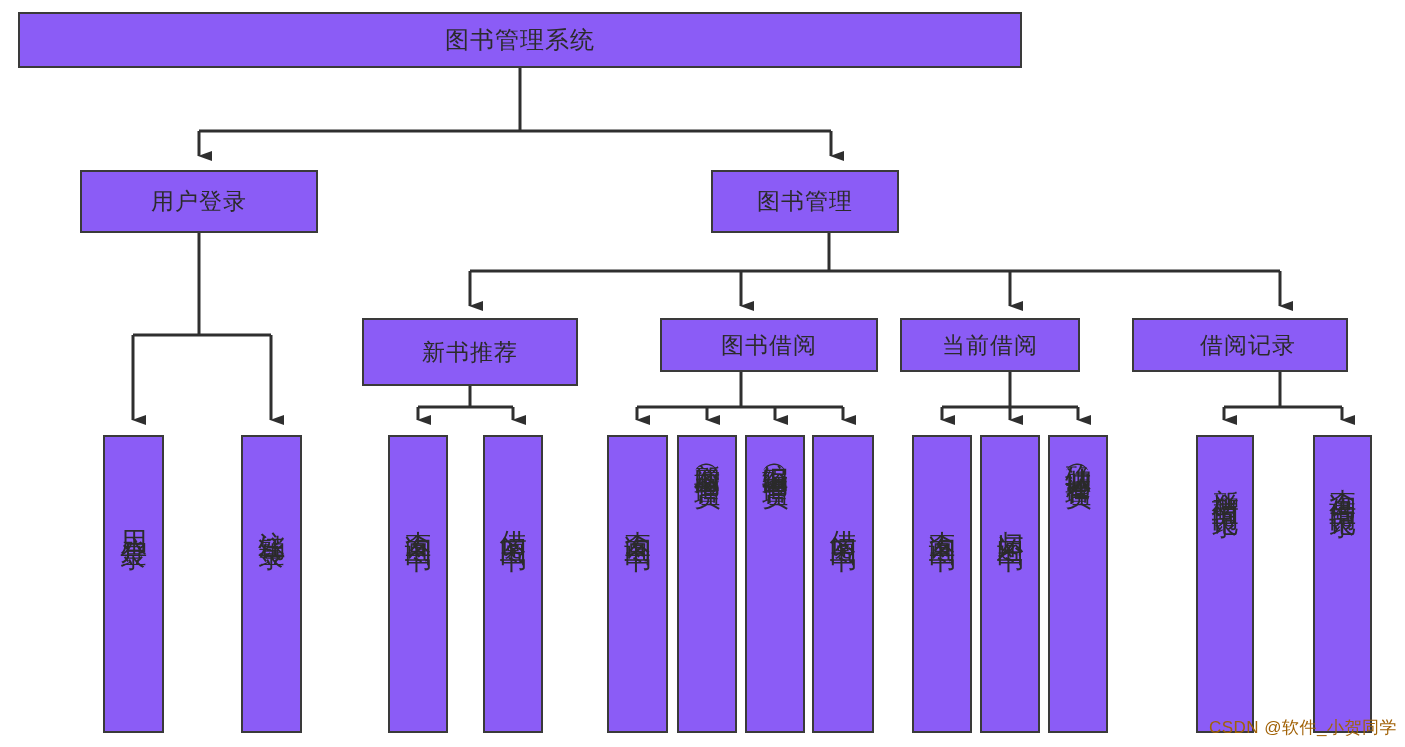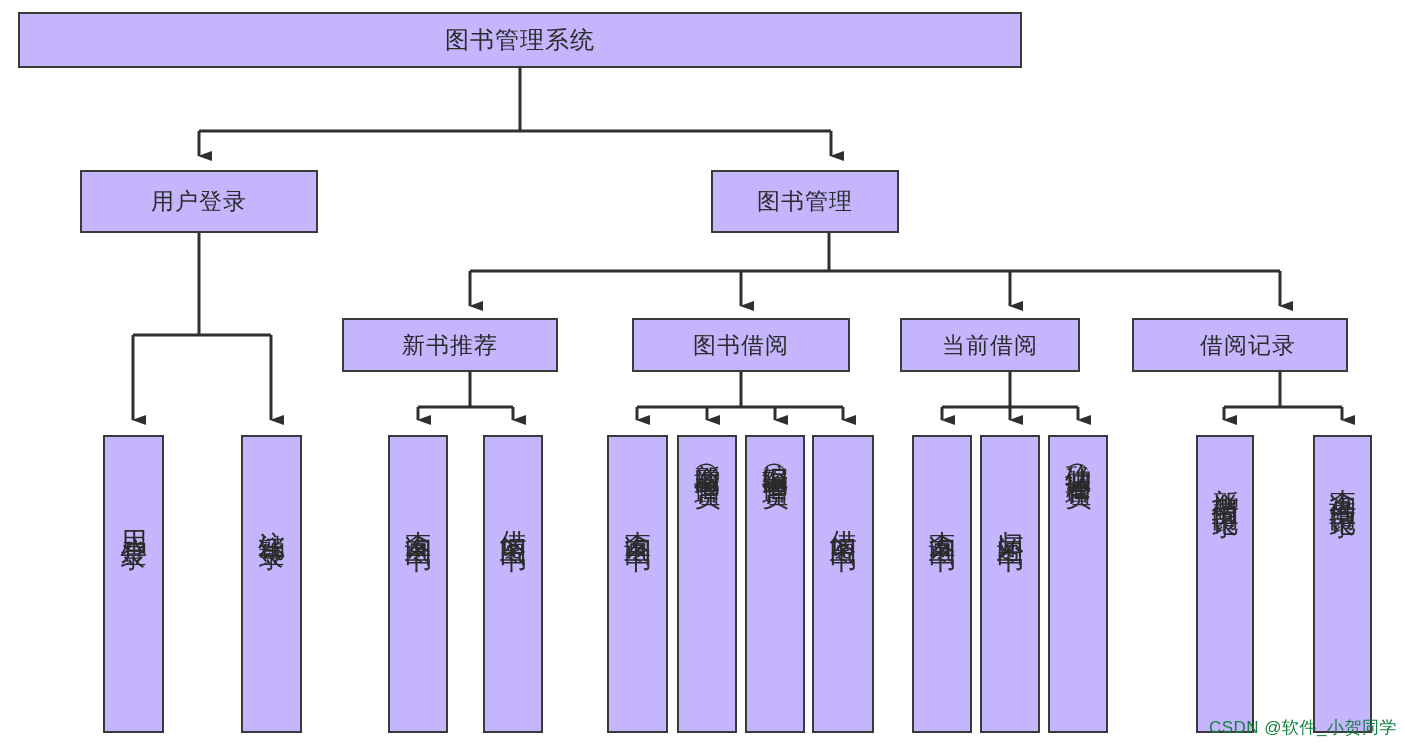--- a/index.html
+++ b/index.html
@@ -22,21 +22,21 @@
     left: 0;
     top: 0;
     width: 1405px;
     height: 747px;
     pointer-events: none;
   }
   .node {
     position: absolute;
     box-sizing: border-box;
     border: 2.5px solid #3a3a3a;
-    background: #c4b5fd;
+    background: #8b5cf6;
     display: flex;
     align-items: center;
     justify-content: center;
     color: #2b2b2b;
   }
   .node .label {
     display: block;
     text-align: center;
     line-height: 1.15;
     white-space: nowrap;
@@ -66,21 +66,21 @@
   }
   .v-node.tall .label {
     font-size: 26px;
     letter-spacing: 3px;
   }
   #watermark {
     position: absolute;
     right: 8px;
     bottom: 8px;
     font-size: 17px;
-    color: #15803d;
+    color: #a16207;
     letter-spacing: 0.5px;
     white-space: nowrap;
     user-select: none;
   }
 </style>
 </head>
 <body>
 
 <div id="canvas">
 
@@ -138,24 +138,24 @@
     <span class="label">图书管理系统</span>
   </div>
 
   <div class="node h-node" style="left:80px; top:170px; width:238px; height:63px;">
     <span class="label">用户登录</span>
   </div>
   <div class="node h-node" style="left:711px; top:170px; width:188px; height:63px;">
     <span class="label">图书管理</span>
   </div>
 
-  <div class="node h-node" style="left:342px; top:318px; width:216px; height:54px;justify-content:center;">
+  <div class="node h-node" style="left:362px; top:318px; width:216px; height:68px;justify-content:center;">
     <span class="label">新书推荐</span>
   </div>
-  <div class="node h-node" style="left:632px; top:318px; width:218px; height:54px;">
+  <div class="node h-node" style="left:660px; top:318px; width:218px; height:54px;">
     <span class="label">图书借阅</span>
   </div>
   <div class="node h-node" style="left:900px; top:318px; width:180px; height:54px;">
     <span class="label">当前借阅</span>
   </div>
   <div class="node h-node" style="left:1132px; top:318px; width:216px; height:54px;padding-left:16px;">
     <span class="label">借阅记录</span>
   </div>
 
   <div class="node v-node" style="left:103px; top:435px; width:61px; height:298px; padding-top:72px;">

